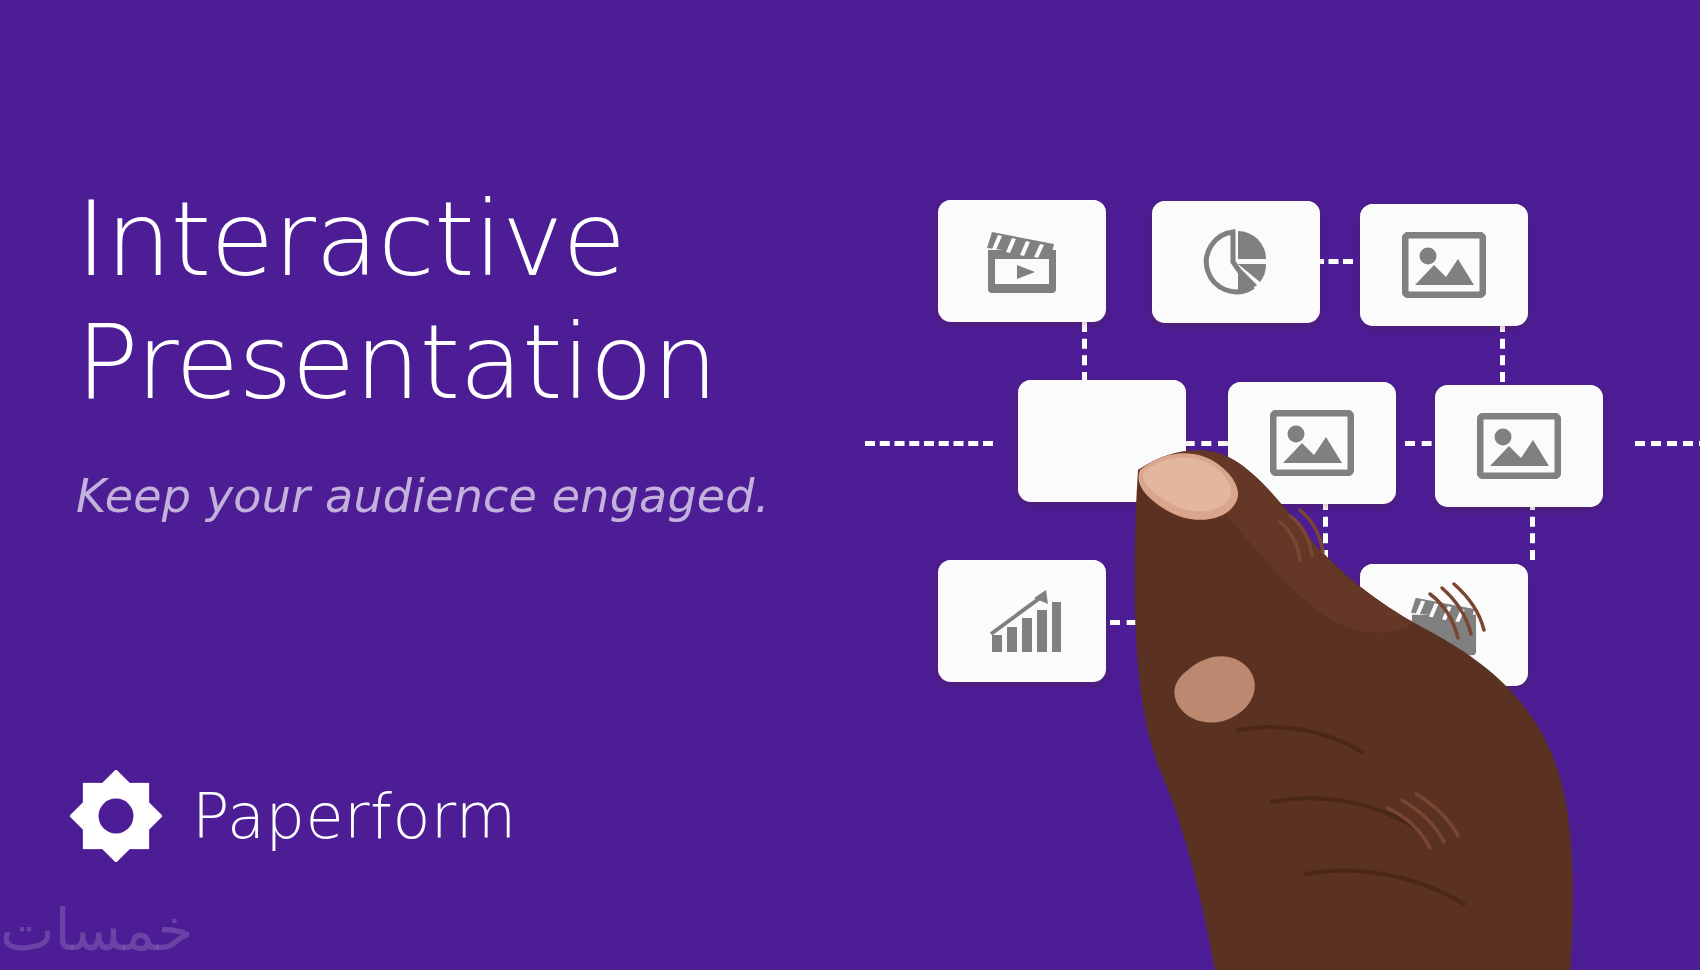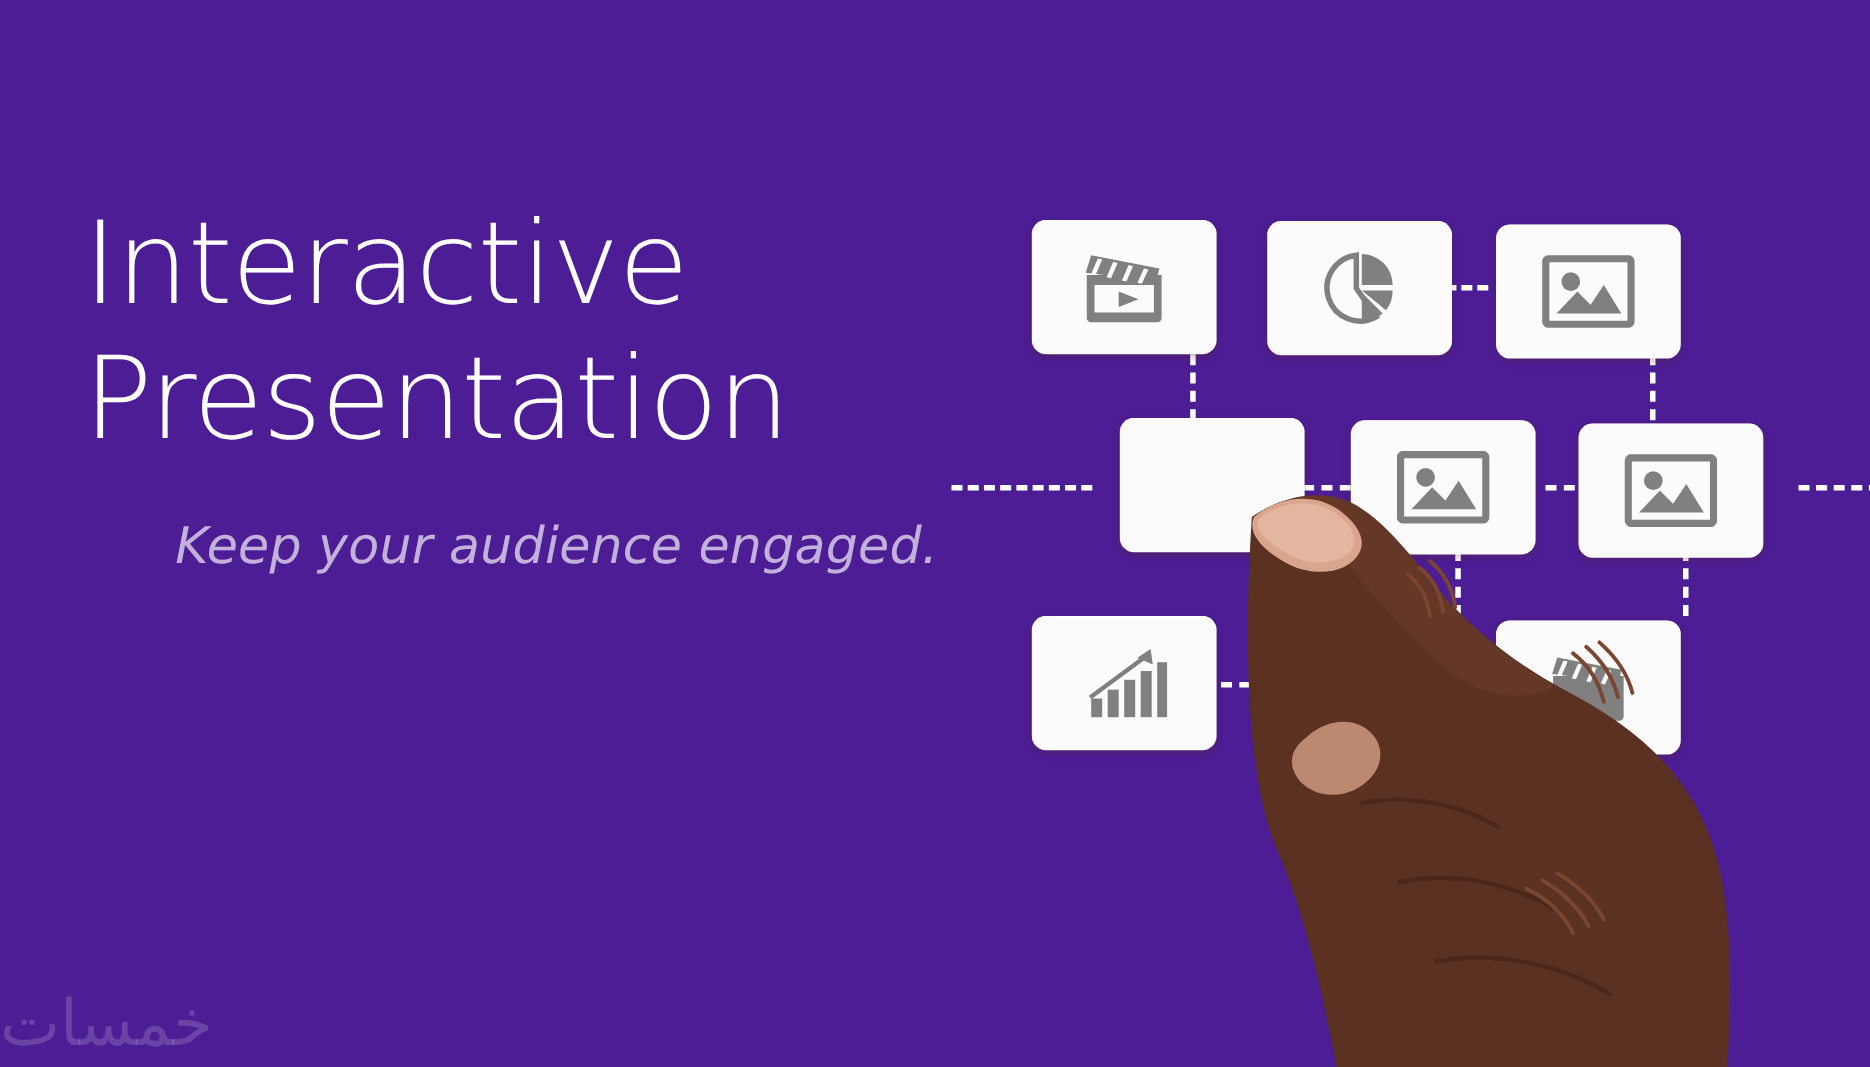--- a/index.html
+++ b/index.html
@@ -32,21 +32,20 @@
     white-space:pre-line;
   }
   .subhead {
     margin-top:46px;
     color:rgba(255,255,255,0.66);
     font-family:"DejaVu Sans", sans-serif;
     font-weight:300;
     font-style:italic;
     font-size:46px;
     letter-spacing:0.2px;
-    text-align:center;
   }
 
   
   .logo-row {
     position:absolute;
     left:70px; bottom:108px;
     display:flex; align-items:center; gap:30px;
   }
   .logo-mark { width:92px; height:92px; display:block; }
   .logo-word {
@@ -294,16 +293,33 @@
       </g>
 
       <path d="M58 240
                C 78 222, 104 222, 118 238
                C 130 252, 126 272, 108 284
                C 88 298, 62 294, 50 278
                C 40 264, 44 250, 58 240 Z" fill="#c79179" opacity="0.9"></path>
     </svg>
   </div>
 
+  <div class="logo-row">
+    <span>
+      <svg class="logo-mark" viewBox="0 0 100 100">
+        <defs>
+          <mask id="holeMask">
+            <rect x="0" y="0" width="100" height="100" fill="#fff"></rect>
+            <circle cx="50" cy="50" r="19" fill="#000"></circle>
+          </mask>
+        </defs>
+        <g mask="url(#holeMask)" fill="#ffffff">
+          <rect x="14" y="14" width="72" height="72"></rect>
+          <rect x="14" y="14" width="72" height="72" transform="rotate(45 50 50)"></rect>
+        </g>
+      </svg>
+    </span>
+    <span class="logo-word">Paperform</span>
+  </div>
 
   <div class="watermark">خمسات</div>
 
 </div>
 
 </body></html>

